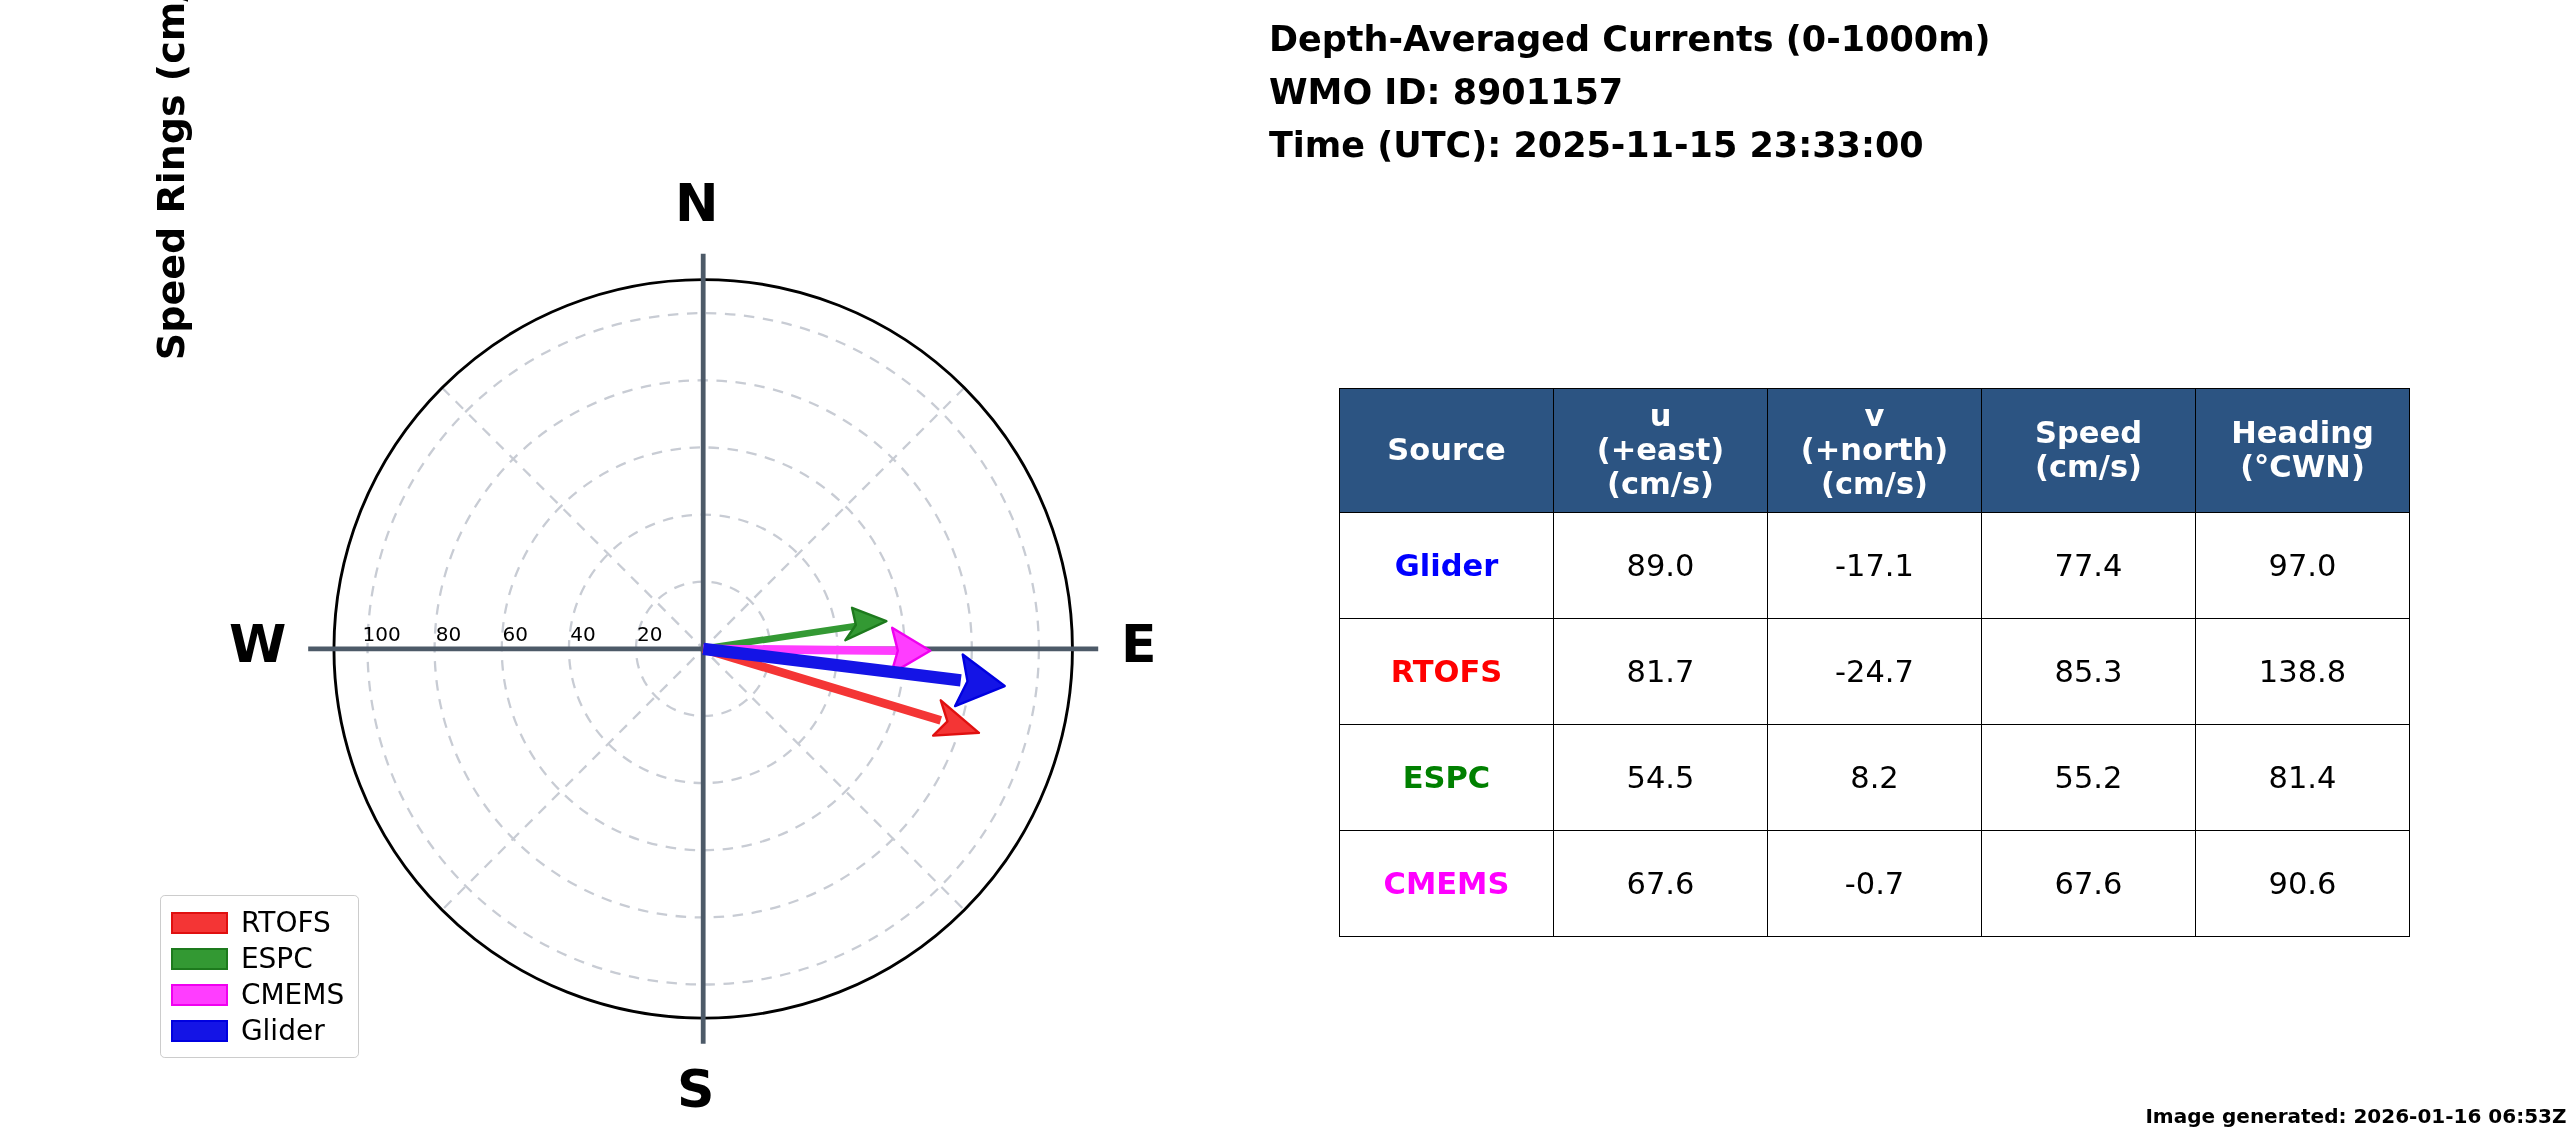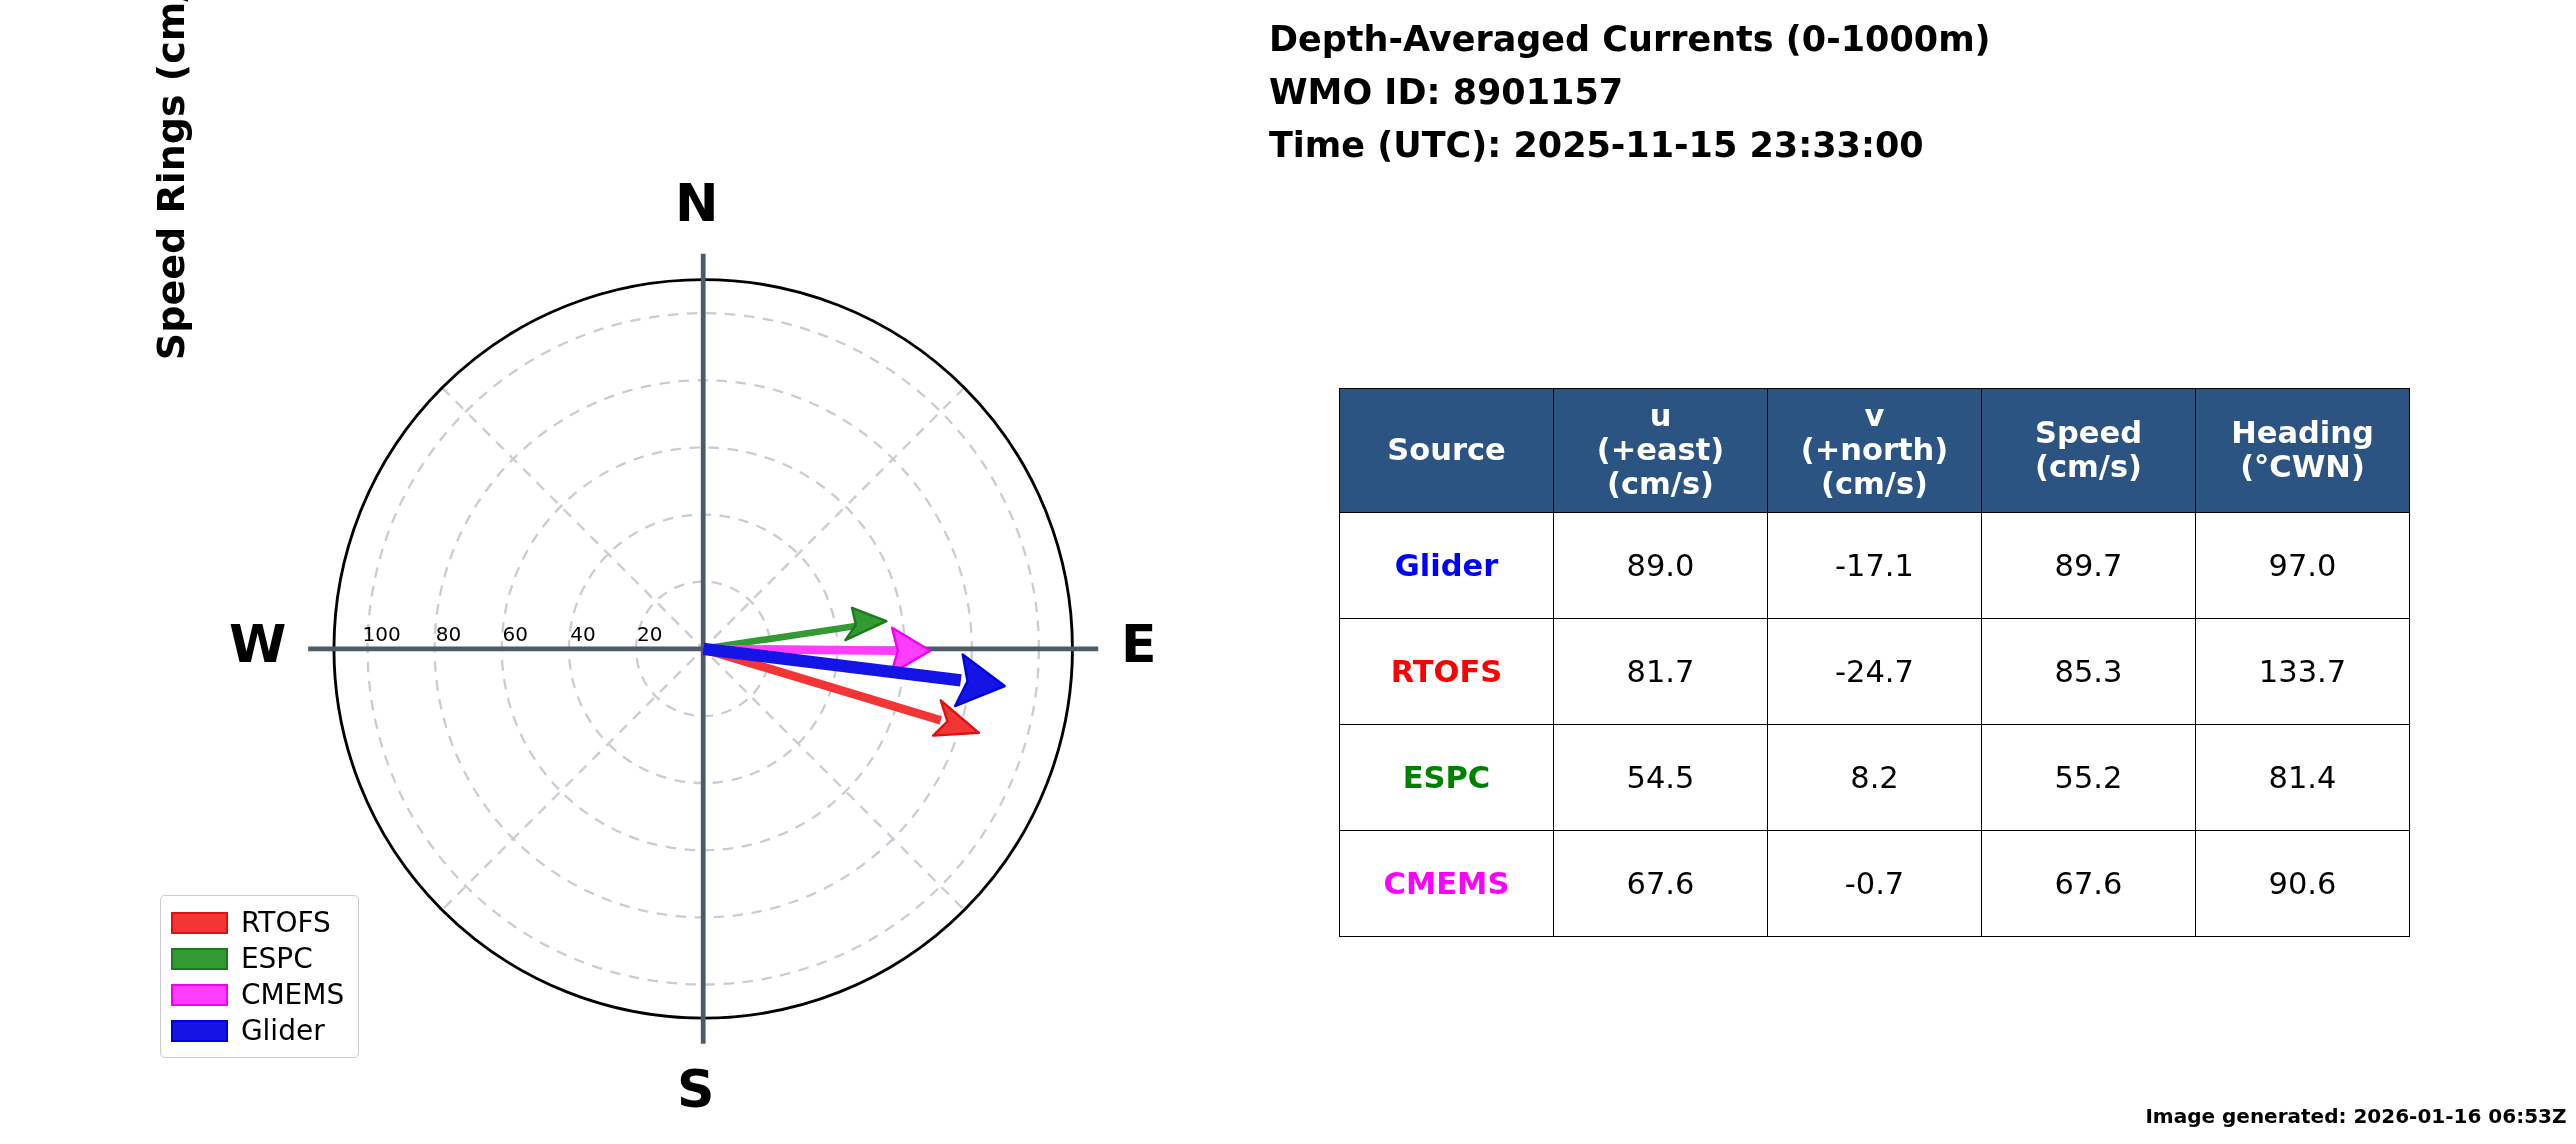--- a/index.html
+++ b/index.html
@@ -287,29 +287,29 @@
               <div>Heading</div>
               <div>(°CWN)</div>
             </th>
           </tr>
       </thead>
       <tbody>
           <tr>
             <td class="src-cell" style="color: rgb(0, 0, 255);">Glider</td>
             <td>89.0</td>
             <td>-17.1</td>
-            <td>89.7</td>
+            <td>77.4</td>
             <td>97.0</td>
           </tr>
           <tr>
             <td class="src-cell" style="color: rgb(255, 0, 0);">RTOFS</td>
             <td>81.7</td>
             <td>-24.7</td>
             <td>85.3</td>
-            <td>133.7</td>
+            <td>138.8</td>
           </tr>
           <tr>
             <td class="src-cell" style="color: rgb(0, 128, 0);">ESPC</td>
             <td>54.5</td>
             <td>8.2</td>
             <td>55.2</td>
             <td>81.4</td>
           </tr>
           <tr>
             <td class="src-cell" style="color: rgb(255, 0, 255);">CMEMS</td>

